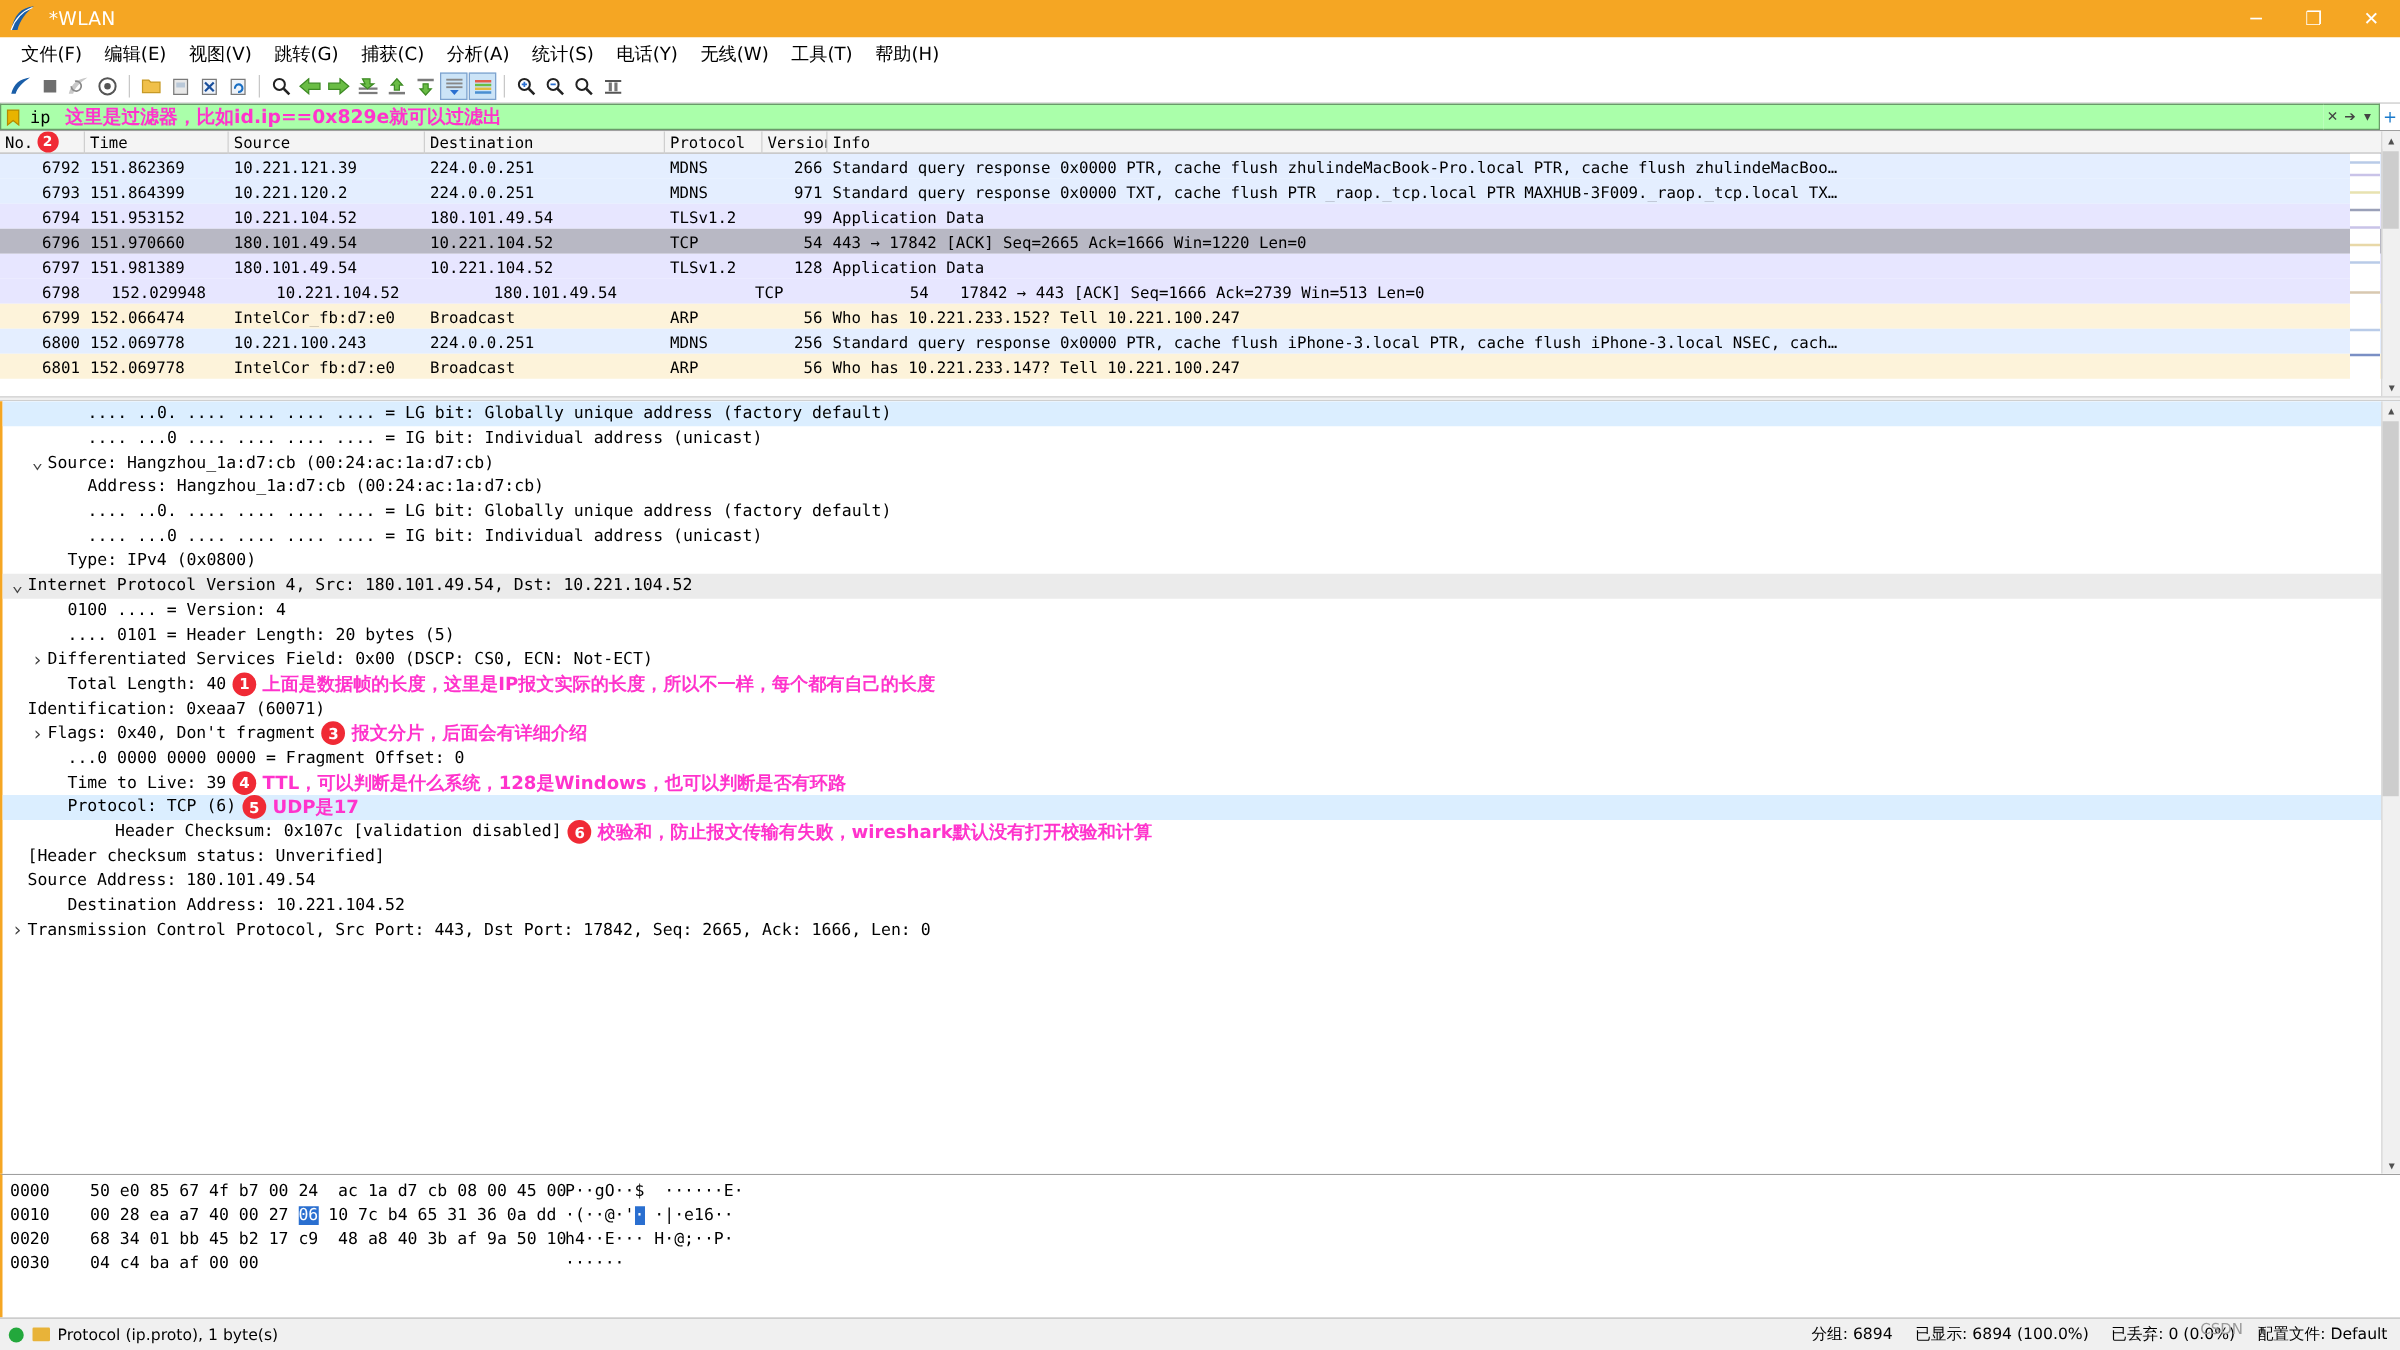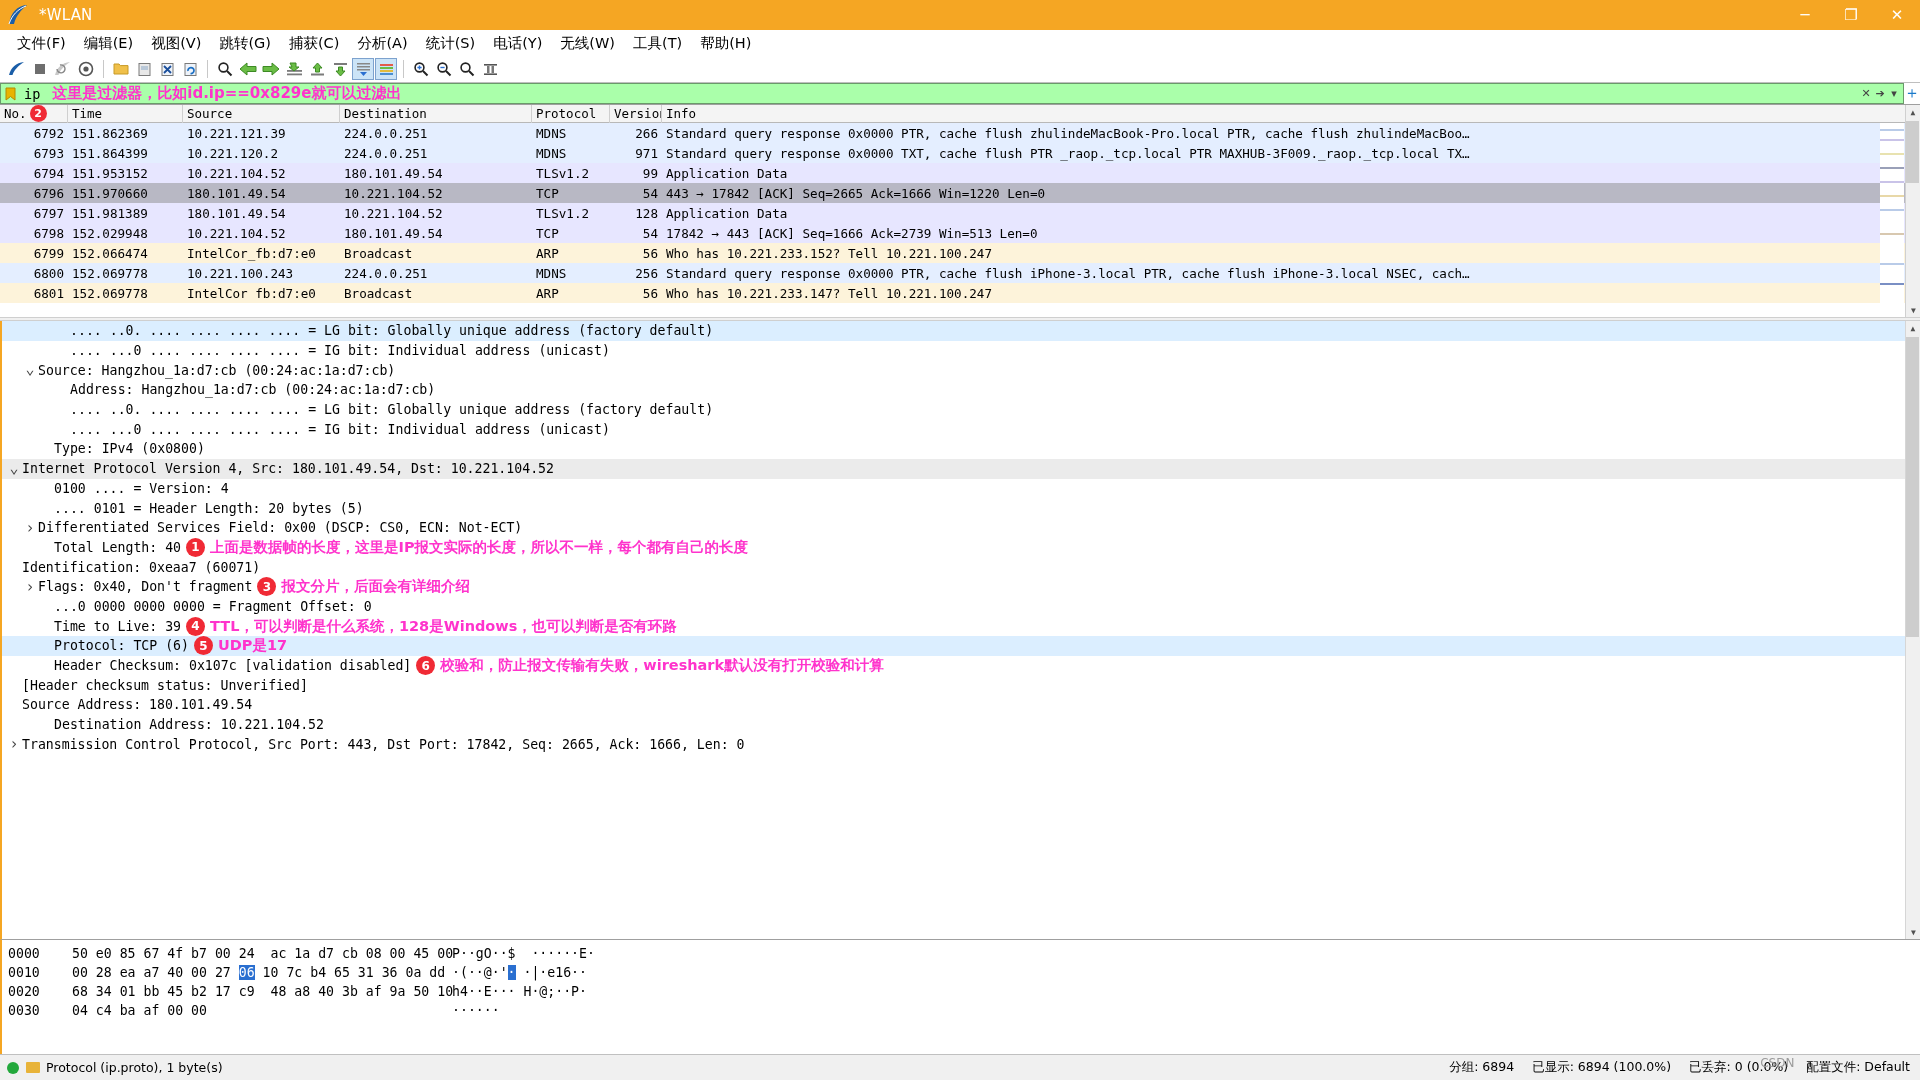--- a/index.html
+++ b/index.html
@@ -104,21 +104,21 @@
   .c-no     { width: 68px;  text-align: right; }
   .c-time   { width: 115px; }
   .c-src    { width: 157px; }
   .c-dst    { width: 192px; }
   .c-proto  { width: 78px;  }
   .c-len    { width: 52px;  text-align: right; }
   .c-info   { flex: 1 1 auto; }
   .row-mdns  { background: #e4eeff; color:#000; }
   .row-tls   { background: #e7e6ff; color:#000; }
   .row-nbns  { background: #fffde0; color:#000; }
-  .row-tcp   { background: #e7e6ff; color:#000; }
+  .row-tcp   { background: #e7e6ff; color:#000;gap:17px; }
   .row-tcpack{ background: #b8b8c4; color:#000; }
   .row-arp   { background: #fdf3da; color:#000; }
 
   
   .pl-scroll {
     position: absolute; right: 0; top: 0; bottom: 0; width: 15px;
     background: #f0f0f0; border-left: 1px solid #d0d0d0;
   }
   .pl-scroll .arrow { height: 14px; display:flex; align-items:center; justify-content:center;
      font-size: 8px; color:#505050; background:#f0f0f0; }
@@ -552,21 +552,21 @@
         <span>Time to Live: 39</span>
         <span class="badge">4</span>
         <span class="note">TTL，可以判断是什么系统，128是Windows，也可以判断是否有环路</span>
       </div>
       <div class="dt-row hl-blue" style="padding-left: 36px;">
         <span class="tw"></span>
         <span>Protocol: TCP (6)</span>
         <span class="badge">5</span>
         <span class="note">UDP是17</span>
       </div>
-      <div class="dt-row " style="padding-left: 36px;">
+      <div class="dt-row " style="padding-left: 36px; margin-left: 38px;">
         <span class="tw"></span>
         <span>Header Checksum: 0x107c [validation disabled]</span>
         <span class="badge">6</span>
         <span class="note">校验和，防止报文传输有失败，wireshark默认没有打开校验和计算</span>
       </div>
       <div class="dt-row " style="">
         <span class="tw"></span>
         <span>[Header checksum status: Unverified]</span>
       </div>
       <div class="dt-row " style="">

